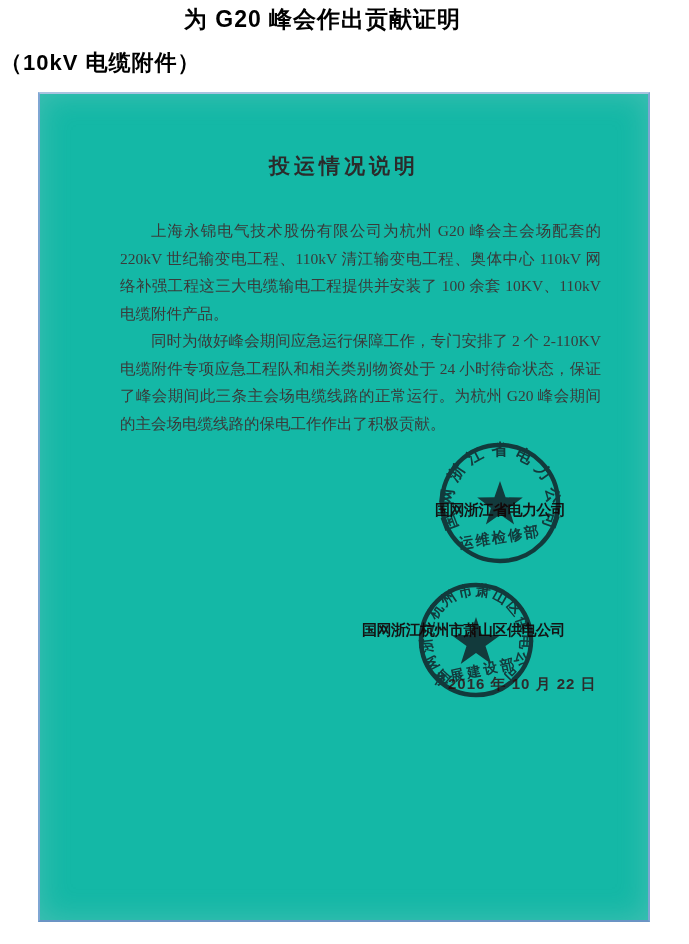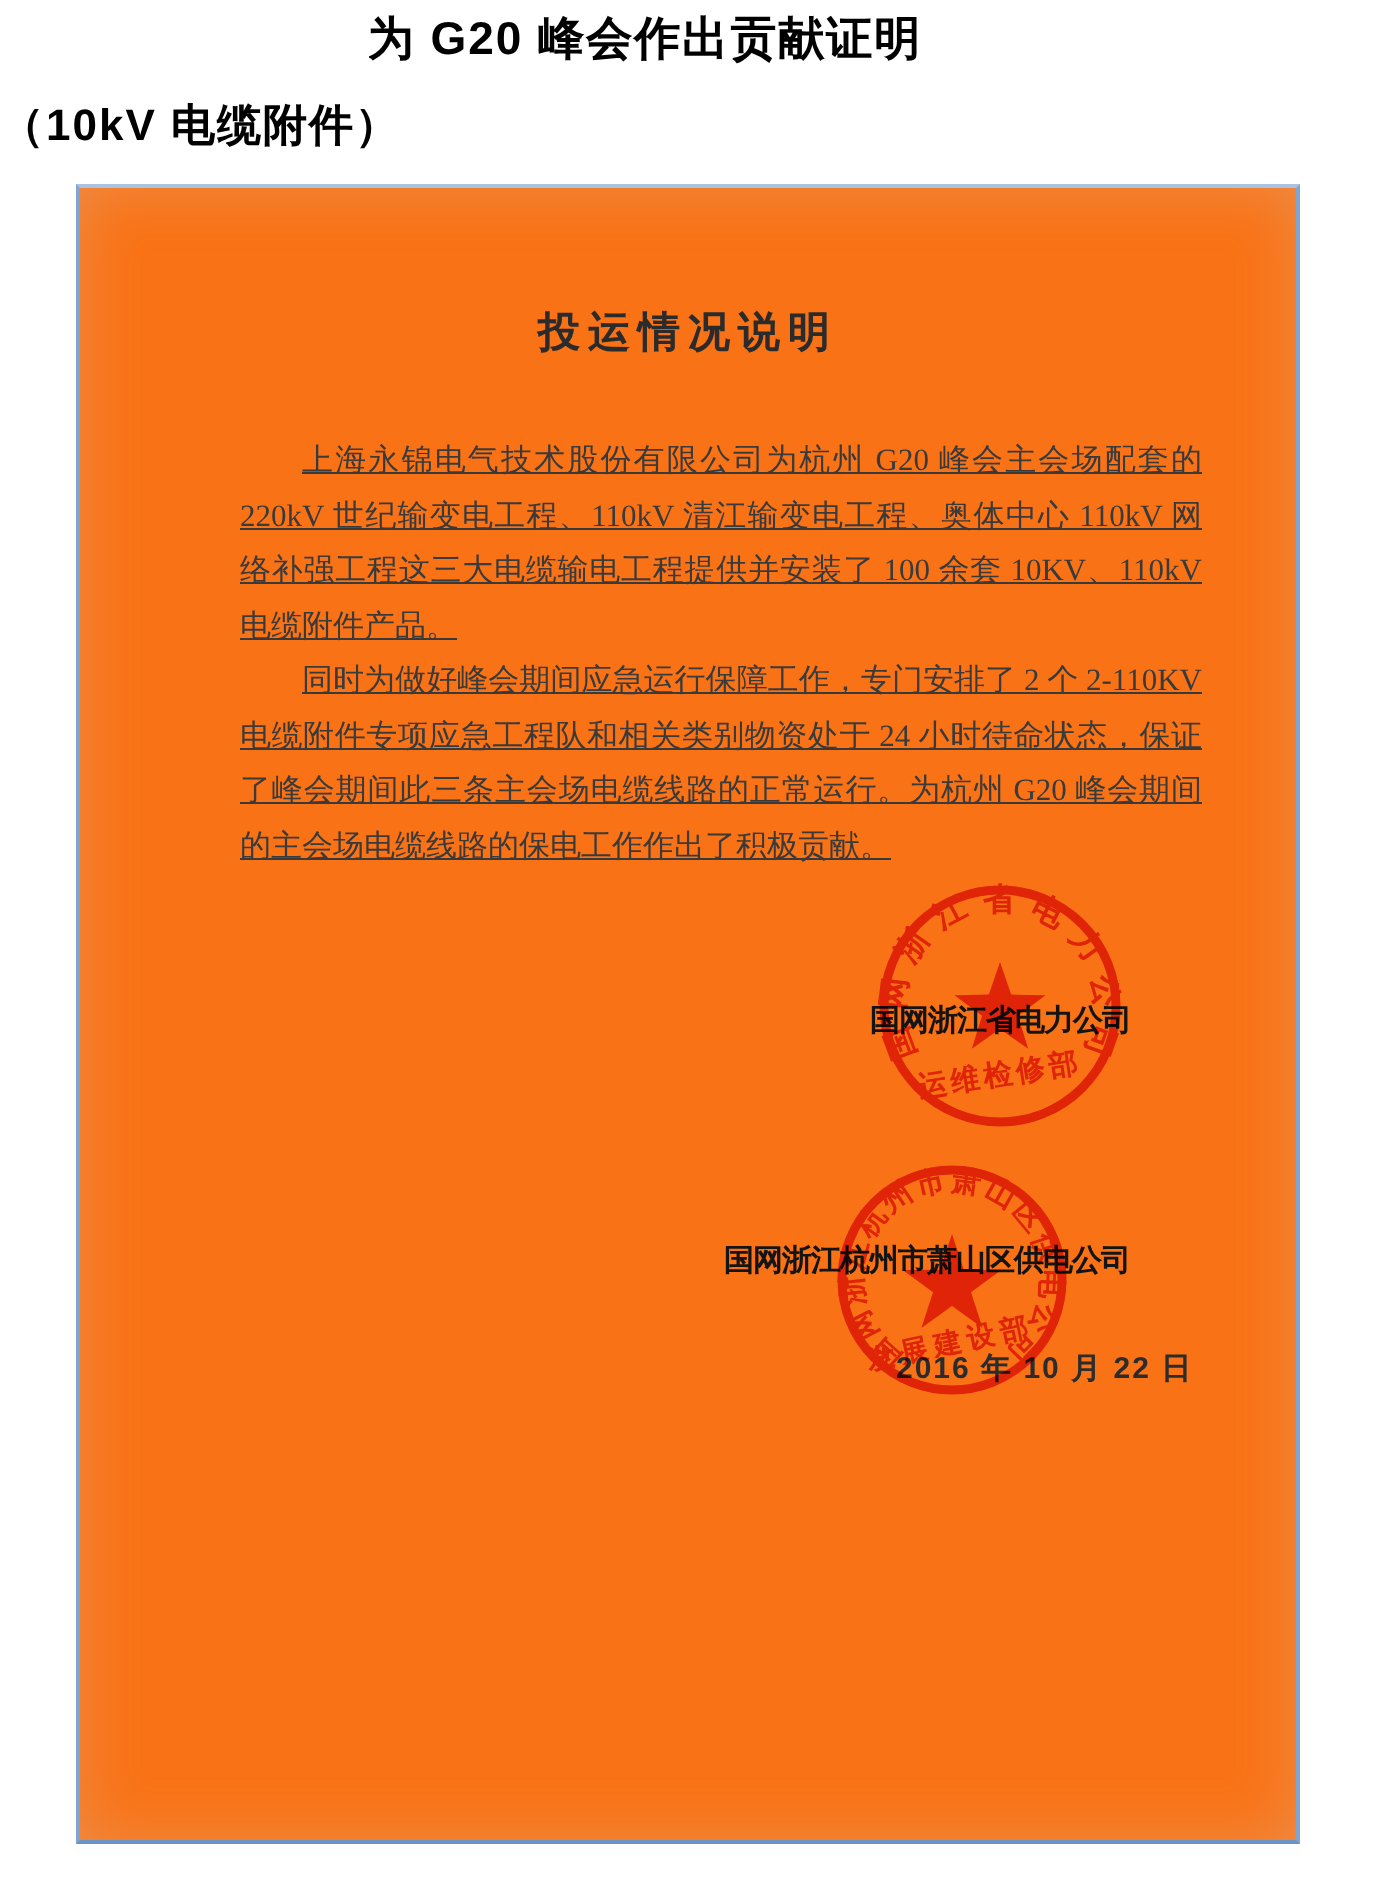--- a/index.html
+++ b/index.html
@@ -21,36 +21,35 @@
     position:absolute; top:48px; left:0; width:689px;
     font-size:22px; font-weight:bold; color:#000;
     letter-spacing:1px;
   }
   .scan-box {
     position:absolute; left:38px; top:92px;
     width:608px; height:826px;
     border:2px solid #7fa6d3;
     border-top-color:#a9c3e0;
     border-bottom-color:#6b94c4;
-    background:#f97316;
+    background:#14b8a6;
     box-shadow: inset 0 0 30px rgba(210,215,220,0.25);
   }
   .doc-heading {
     position:absolute; top:58px; left:0; right:0;
     text-align:center;
     font-size:21px; font-weight:bold; color:#2b2b2b;
     letter-spacing:4px;
   }
   .doc-body {
     position:absolute; top:123px; left:80px; right:47px;
     font-family:"Liberation Serif", serif;
     font-size:15.5px; line-height:27.5px;
     color:#3a3a3a;
     text-align:justify;
-    text-decoration:underline;
   }
   .doc-body p { margin:0; text-indent:2em; }
   .sig-company-1 {
     position:absolute; left:395px; top:407px;
     font-size:15px; font-weight:bold; color:#141414;
     letter-spacing:-0.5px; white-space:nowrap; z-index:2;
   }
   .sig-company-2 {
     position:absolute; left:322px; top:527px;
     font-size:15px; font-weight:bold; color:#141414;

